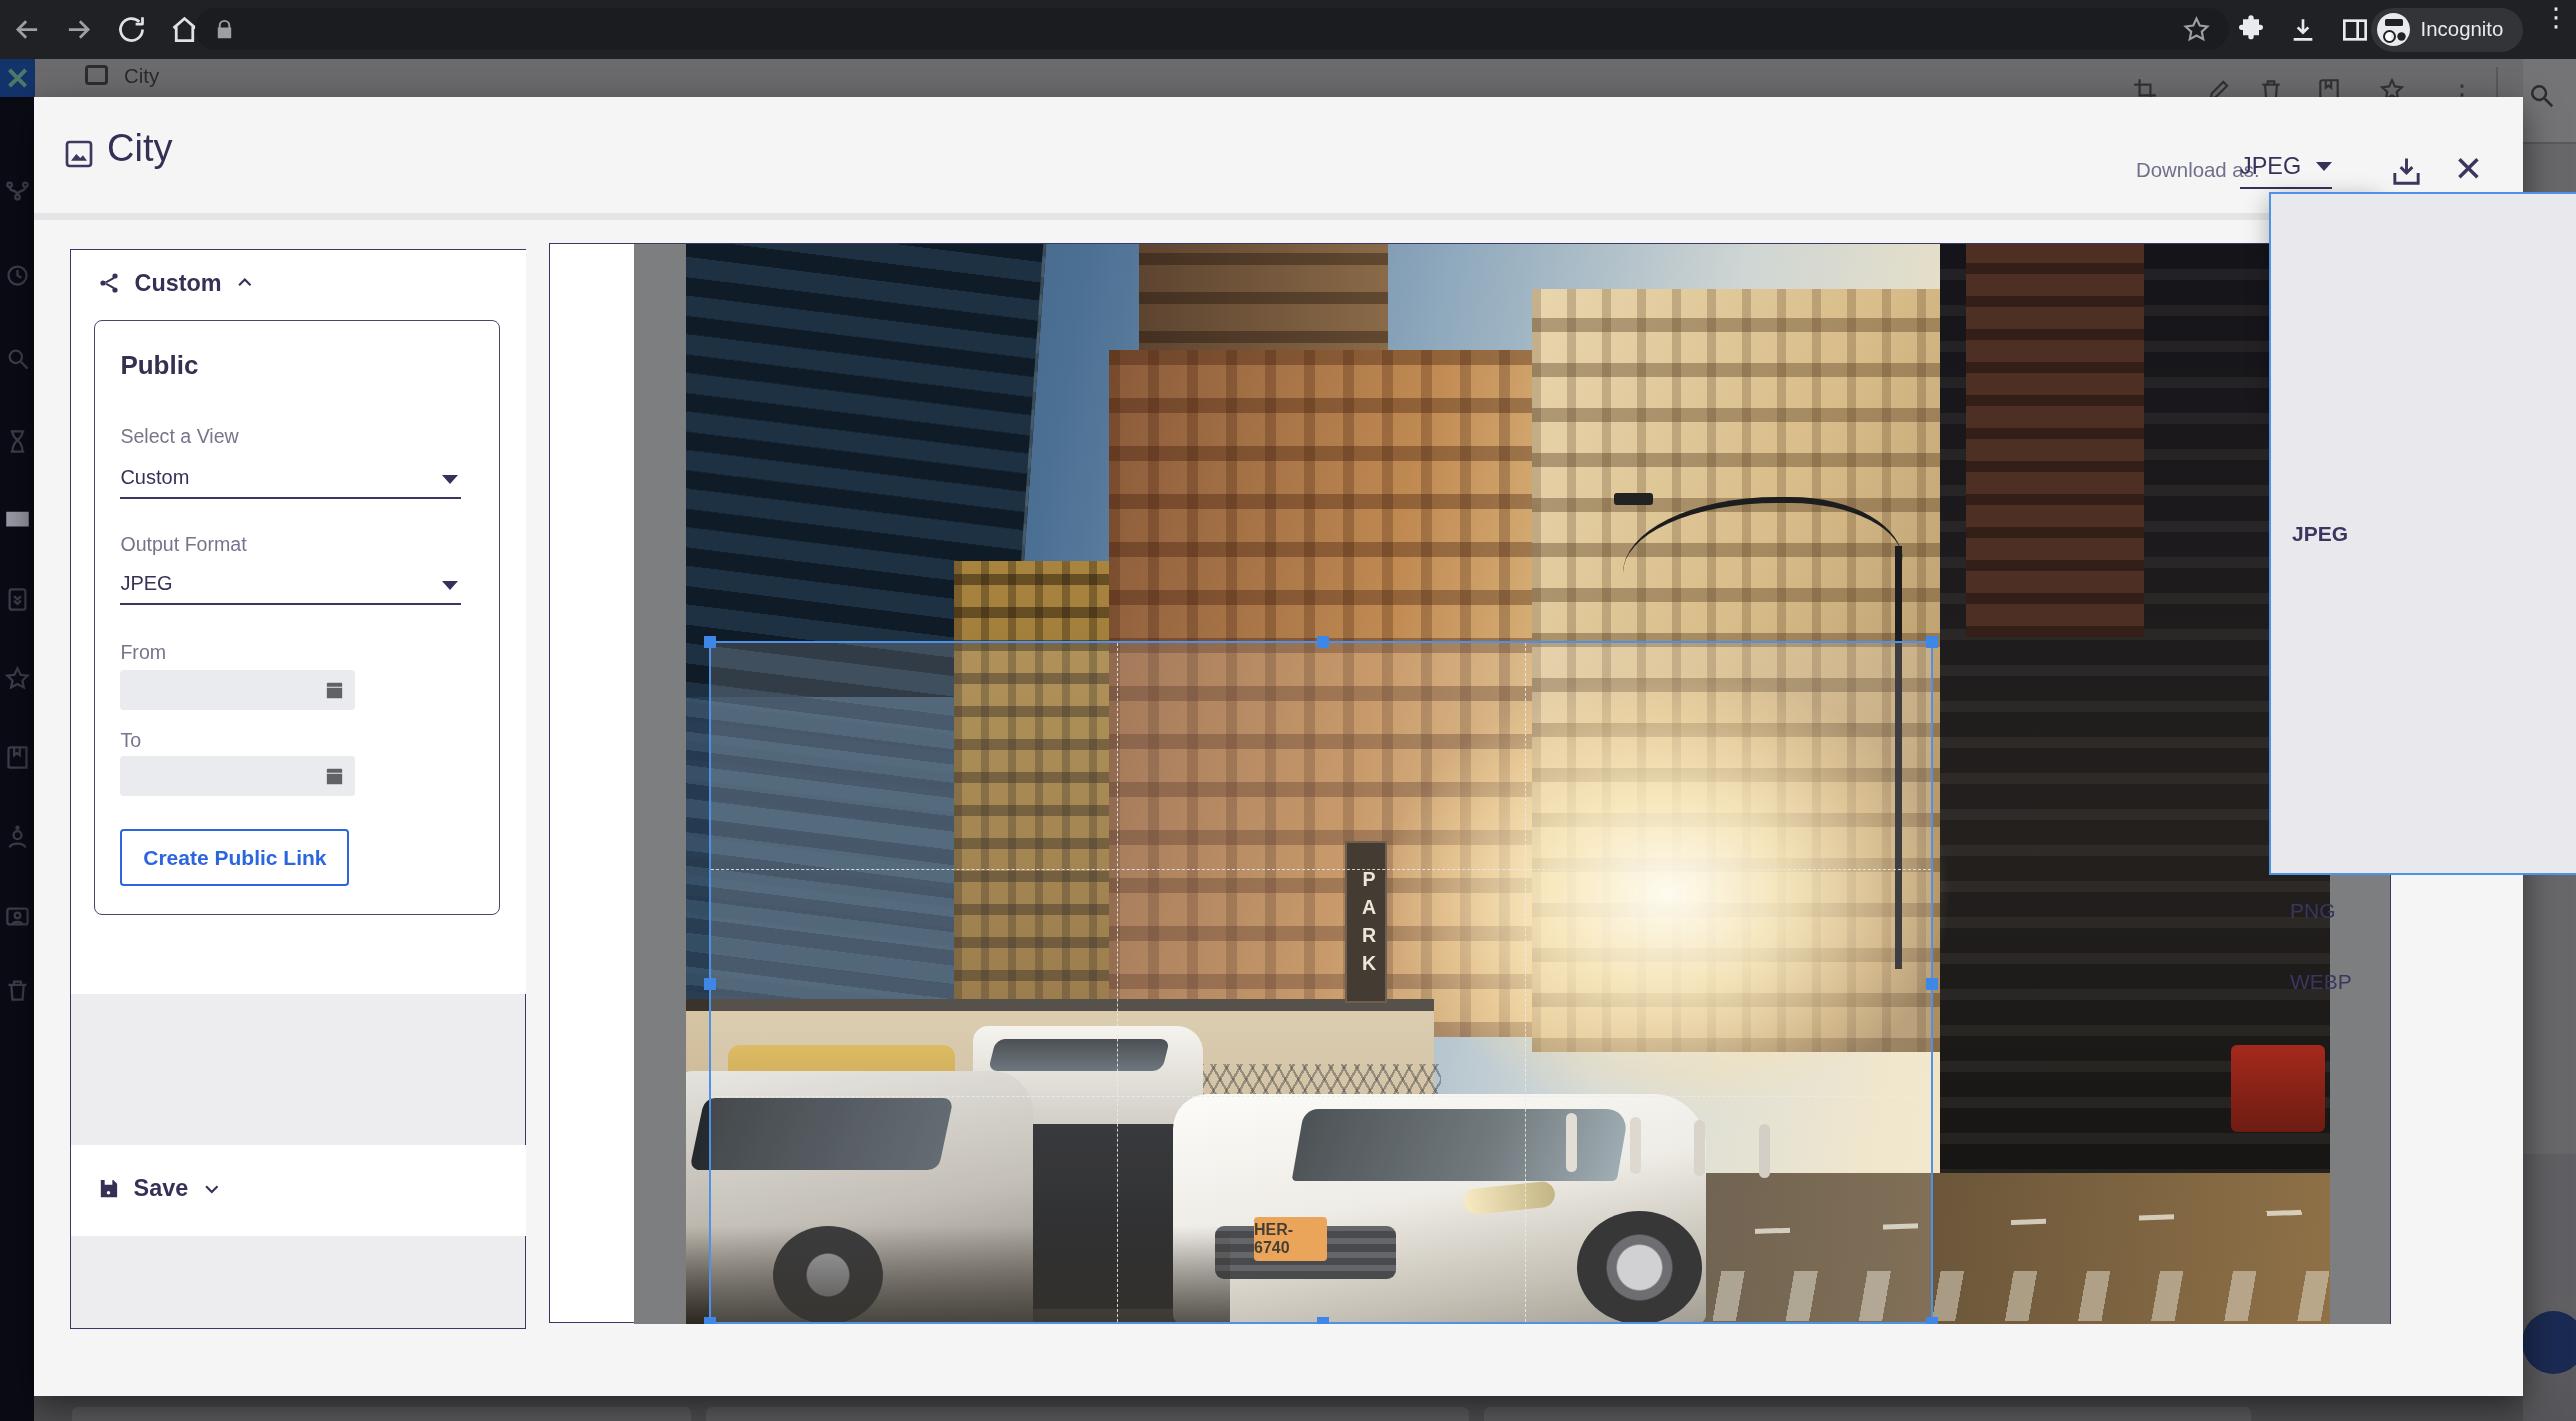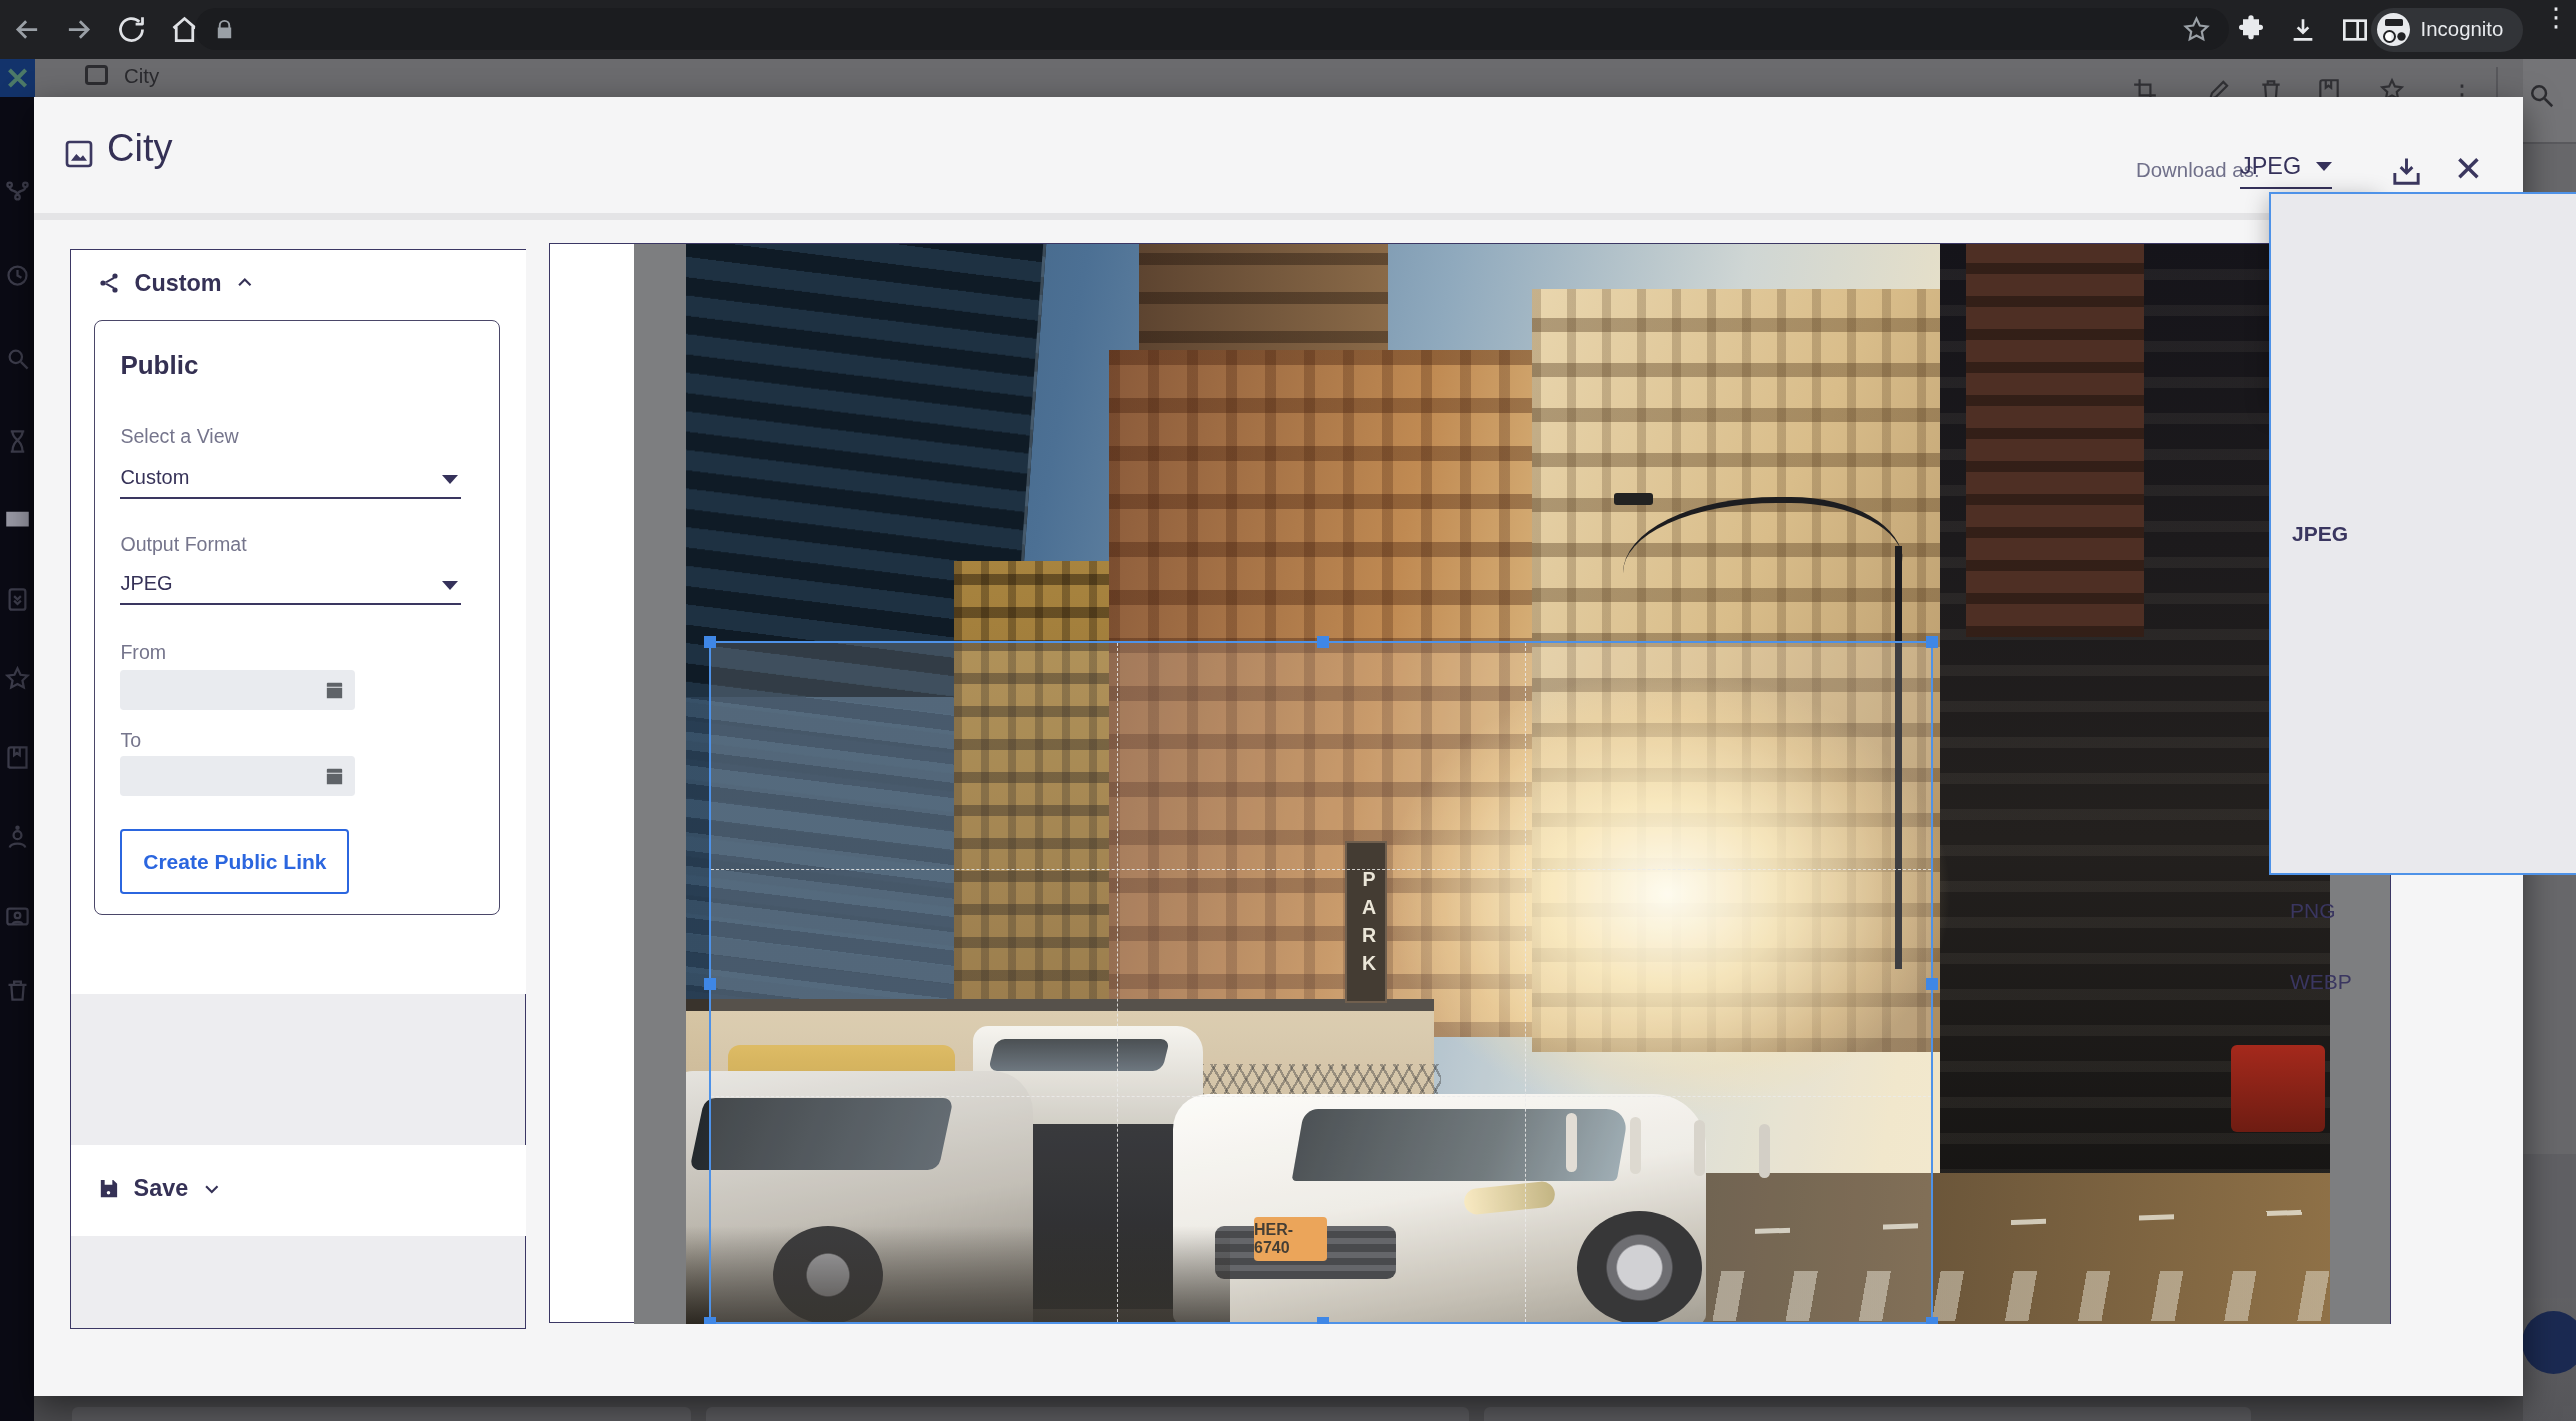--- a/index.html
+++ b/index.html
@@ -56,21 +56,21 @@
   .sect{left:0;width:455px;background:#fff;}
   .sect-hdr{position:absolute;left:26px;display:flex;align-items:center;gap:13.6px;color:#353156;font-weight:bold;font-size:23.4px;}
   .sect-hdr svg{color:#353156;}
   .card{left:23.4px;top:70px;width:406px;height:595px;background:#fff;border:1.5px solid#4a4668;border-radius:8px;}
   .card-title{left:25px;top:29px;font-size:26px;font-weight:bold;color:#343052;}
   .f-label{left:25px;font-size:19.6px;color:#75758c;}
   .f-select{left:25px;width:341px;height:38px;border-bottom:2.3px solid #3a3660;cursor:pointer;}
   .f-value{position:absolute;left:0;top:4.5px;font-size:20px;color:#363258;}
   .f-input{left:25px;width:235px;height:40px;background:#e9ebef;border-radius:3.8px;cursor:text;}
   .cal{position:absolute;right:9px;top:9px;width:23px;height:23px;color:#5f6368;}
-  .btn-link{left:25px;top:508px;width:229px;height:65px;background:#fff;border:2.3px solid #2b66df;border-radius:3.8px;color:#2b66df;font-weight:bold;font-size:21px;display:flex;align-items:center;justify-content:center;cursor:pointer;}
+  .btn-link{left:25px;top:508px;width:229px;height:57px;background:#fff;border:2.3px solid #2b66df;border-radius:3.8px;color:#2b66df;font-weight:bold;font-size:21px;display:flex;align-items:center;justify-content:center;cursor:pointer;}
   
   .viewer{left:515px;top:146px;width:1938px;height:1080px;background:#fff;border:0.8px solid #3b3764;}
   .canvas{left:84px;top:0;width:1756px;height:1080px;background:#7d7e80;}
   .rstrip{left:1840px;top:0;width:97px;height:1080px;background:#f5f5f6;border-left:0.8px solid #3b3764;}
   .photo{left:52px;top:0;width:1644px;height:1080px;overflow:hidden;background:linear-gradient(100deg,#31506e 0%,#4c7094 22%,#8fa9bd 42%,#cfd6d4 58%,#efe3c4 74%,#f7ecd2 100%);}
   .ph{position:absolute;}
   
   .sel{left:23px;top:397px;width:1224px;height:683px;border:2.3px solid #4e92e8;background:rgba(255,255,255,.15);z-index:5;}
   .hnd{position:absolute;width:12px;height:12px;background:#3f87e6;}
   .gv{position:absolute;top:0;height:100%;border-left:1.5px dashed rgba(235,235,235,.85);}

